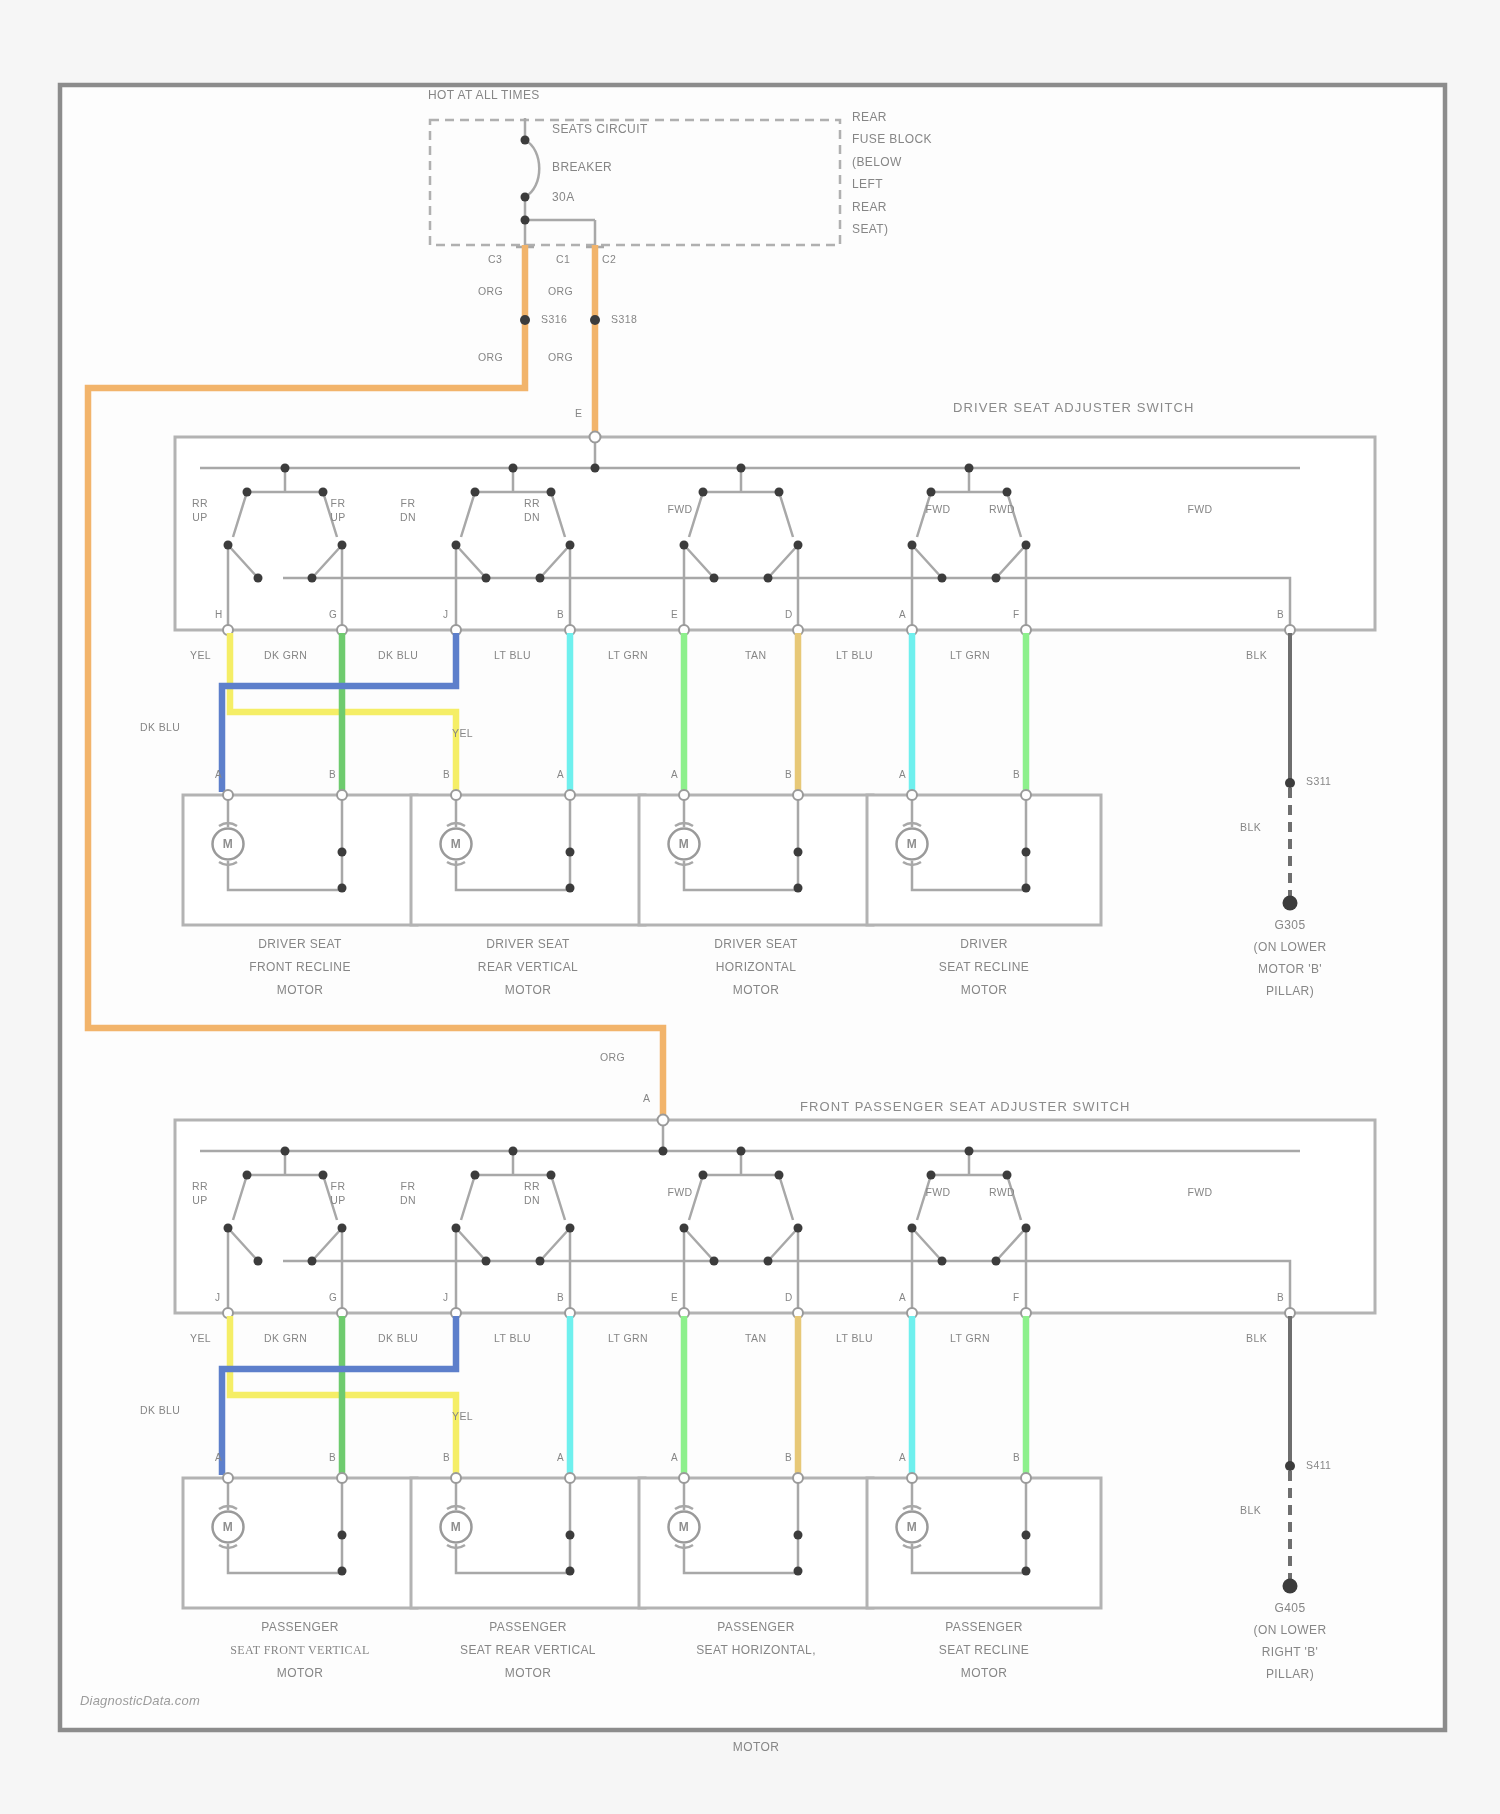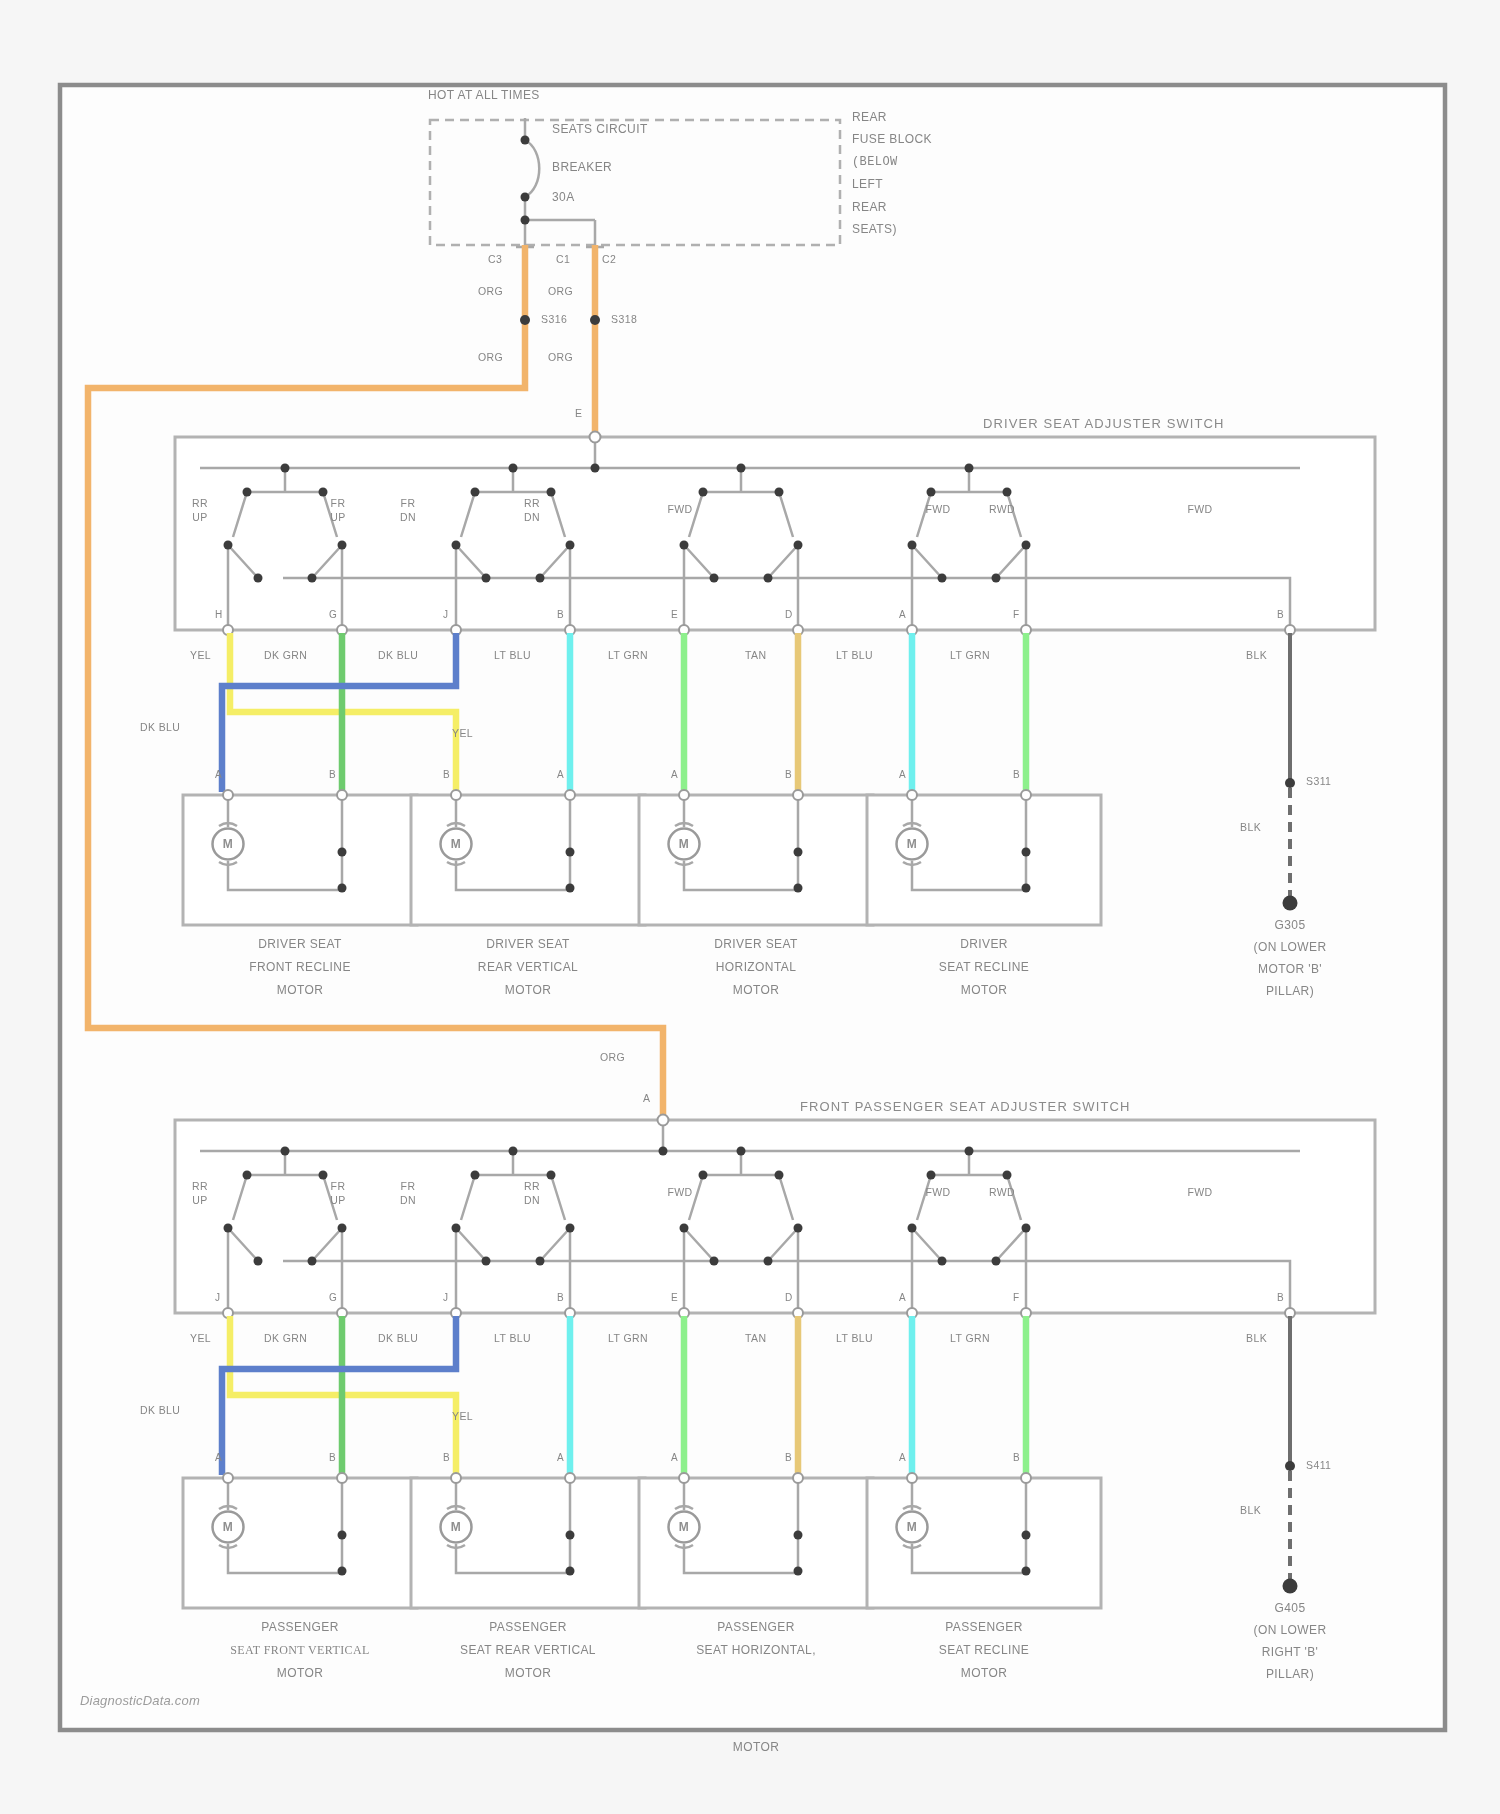--- a/index.html
+++ b/index.html
@@ -151,36 +151,36 @@
     <circle class="term" cx="663" cy="1120" r="5.5"></circle>
   </g>
 </svg>
 
 <div class="lbl" style="left:428px;top:88px;">HOT AT ALL TIMES</div>
 <div class="lbl" style="left:552px;top:122px;">SEATS CIRCUIT</div>
 <div class="lbl" style="left:552px;top:160px;">BREAKER</div>
 <div class="lbl" style="left:552px;top:190px;">30A</div>
 <div class="lbl" style="left:852px;top:110px;">REAR</div>
 <div class="lbl" style="left:852px;top:132px;">FUSE BLOCK</div>
-<div class="lbl" style="left:852px;top:155px;font-family:Liberation Mono, monospace;">(BELOW</div>
+<div class="lbl" style="left:852px;top:155px;">(BELOW</div>
 <div class="lbl" style="left:852px;top:177px;">LEFT</div>
 <div class="lbl" style="left:852px;top:200px;">REAR</div>
-<div class="lbl" style="left:852px;top:222px;">SEATS)</div>
+<div class="lbl" style="left:852px;top:222px;">SEAT)</div>
 <div class="lbl sm" style="left:488px;top:252px;">C3</div>
 <div class="lbl sm" style="left:556px;top:252px;">C1</div>
 <div class="lbl sm" style="left:602px;top:252px;">C2</div>
 <div class="lbl sm" style="left:478px;top:284px;">ORG</div>
 <div class="lbl sm" style="left:548px;top:284px;">ORG</div>
 <div class="lbl sm" style="left:541px;top:312px;">S316</div>
 <div class="lbl sm" style="left:611px;top:312px;">S318</div>
 <div class="lbl sm" style="left:478px;top:350px;">ORG</div>
 <div class="lbl sm" style="left:548px;top:350px;">ORG</div>
 <div class="lbl sm" style="left:575px;top:406px;">E</div>
 
-<div class="lbl title" style="left:983px;top:401px;margin-top:16px;">DRIVER SEAT ADJUSTER SWITCH</div>
+<div class="lbl title" style="left:953px;top:401px;">DRIVER SEAT ADJUSTER SWITCH</div>
 <div class="lbl sm ctr" style="left:200px;top:496px;">
       <div>RR</div>
       <div>UP</div>
     </div>
 <div class="lbl sm ctr" style="left:338px;top:496px;">
       <div>FR</div>
       <div>UP</div>
     </div>
 <div class="lbl sm ctr" style="left:408px;top:496px;">
       <div>FR</div>

